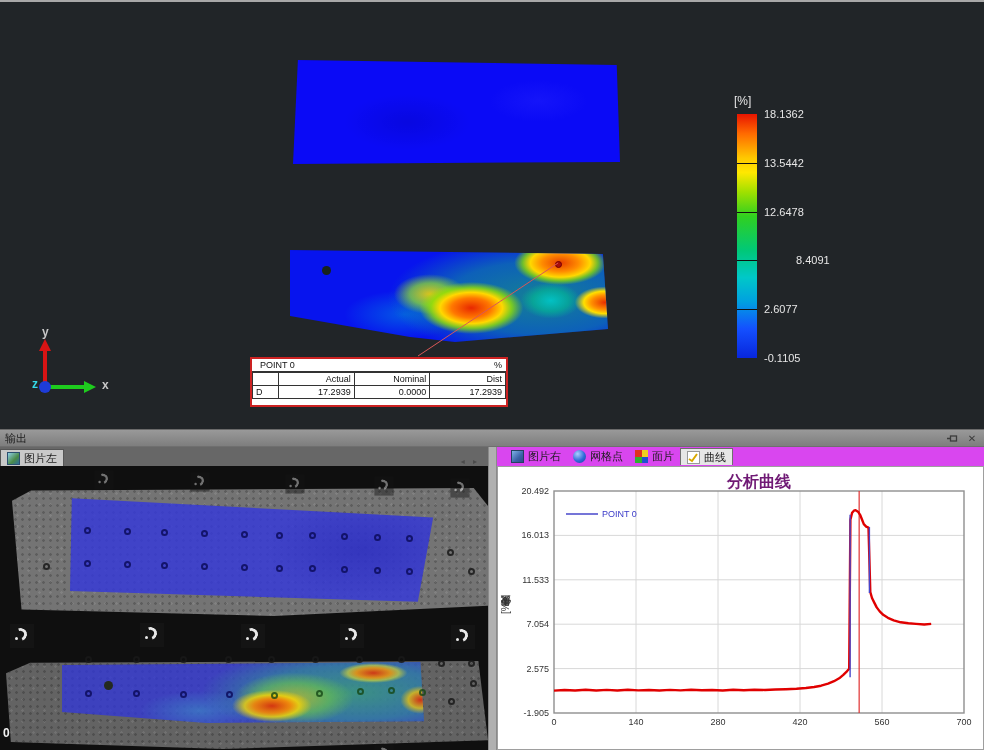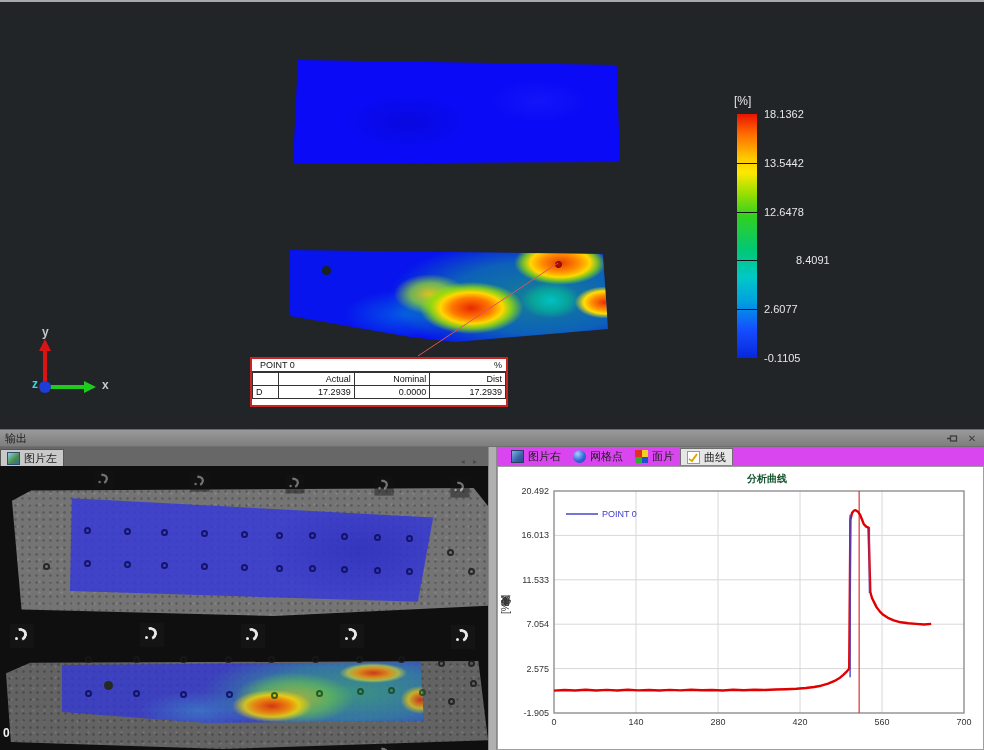--- a/index.html
+++ b/index.html
@@ -123,22 +123,22 @@
   .target.faint { opacity:.45; transform:scale(.8); }
   #frame-label { position:absolute; left:3px; top:726px; color:#f0f0f0; font-size:12px; font-weight:bold; }
 
   
   #splitter { position:absolute; left:488px; top:447px; width:9px; height:303px; background:#b0b0b0;
     border-left:1px solid #8a8a8a; border-right:1px solid #8a8a8a; }
 
   
   #chart-panel { position:absolute; left:497px; top:466px; width:487px; height:284px; background:#fff;
     border:1px solid #9e9e9e; overflow:hidden; }
-  #chart-title { position:absolute; left:64px; top:5px; width:410px; text-align:center;
-    color:#14532d; font-size:10px; font-weight:bold; font-family:"Liberation Serif","DejaVu Serif",serif; }
+  #chart-title { position:absolute; left:56px; top:5px; width:410px; text-align:center;
+    color:#701a75; font-size:16px; font-weight:bold; font-family:"Liberation Serif","DejaVu Serif",serif; }
   #chart-xlabel { position:absolute; left:56px; top:263px; width:410px; text-align:center; color:#333; font-size:11px; }
   #chart-ylabel { position:absolute; left:1px; top:60px; height:160px; color:#333; font-size:10px;
     writing-mode:vertical-rl; transform:rotate(180deg); text-align:center; line-height:13px; }
   #chart-svg { position:absolute; left:0; top:0; }
 </style>
 </head>
 <body>
 
 <div id="app">
 

